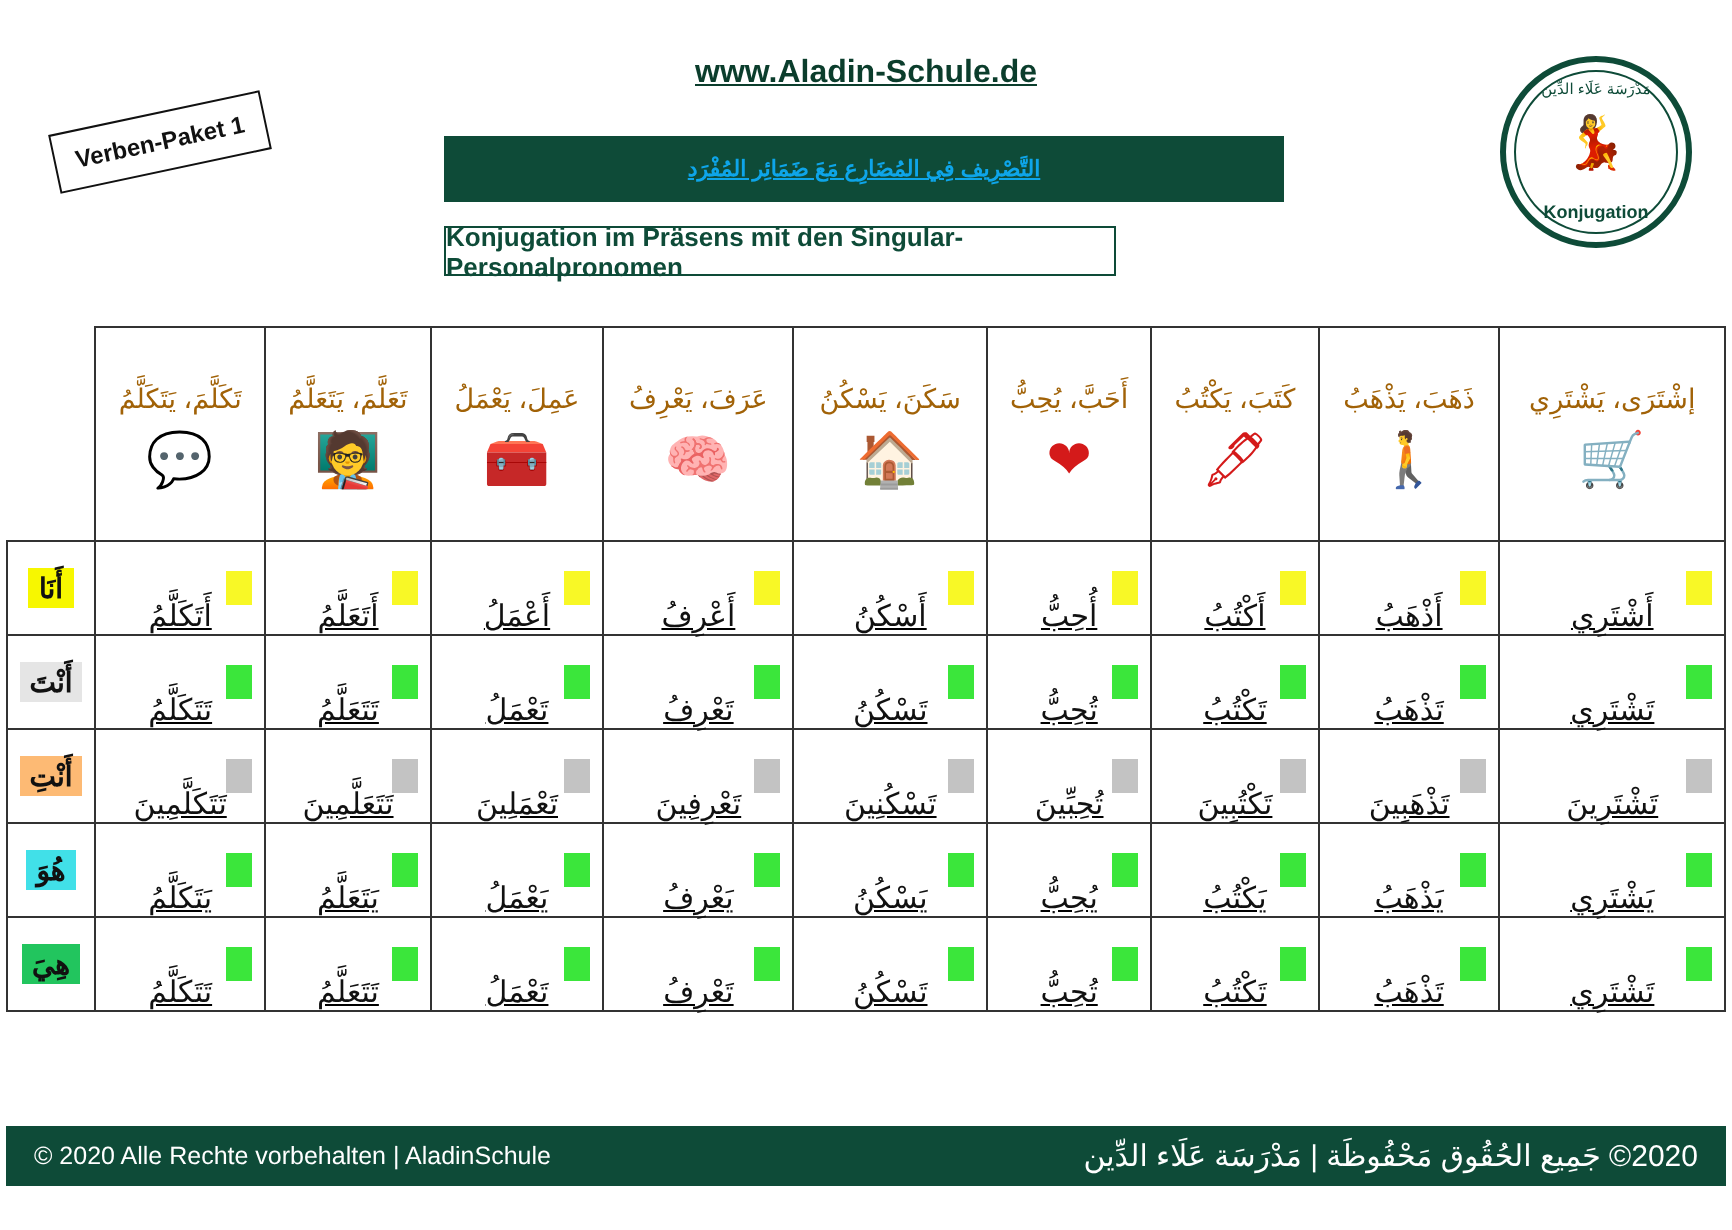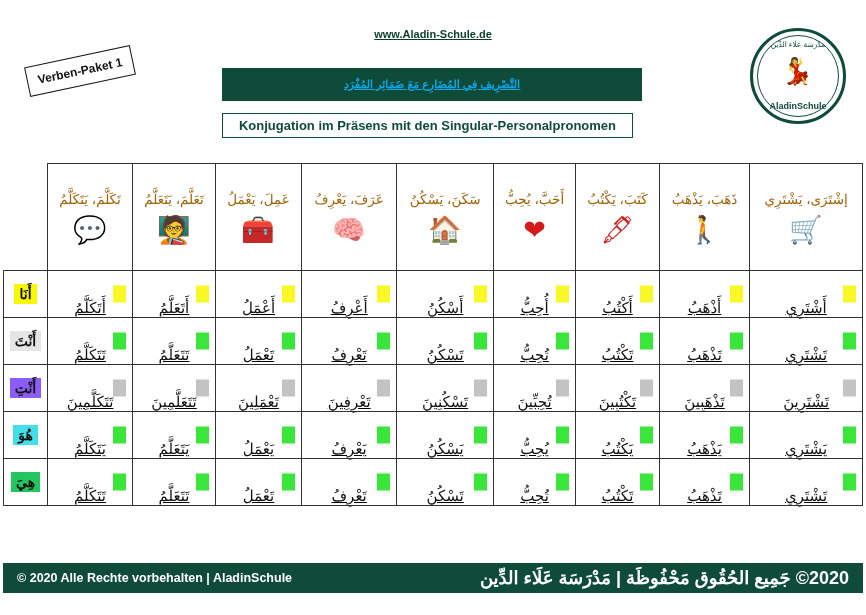--- a/index.html
+++ b/index.html
@@ -18,41 +18,41 @@
   
   .header {
     position: absolute;
     top: 18px; left: 0; width: 866px; height: 130px;
   }
   .website {
     position: absolute;
     top: 10px; left: 0; width: 866px;
     text-align: center;
     color: #0b3d2c;
-    font-size: 11px;
+    font-size: 16px;
     font-weight: bold;
     text-decoration: underline;
   }
   .title-ar {
     position: absolute;
     top: 50px; left: 222px;
     width: 420px; height: 33px;
     background: #0e4b38;
     color: #0ea5e9;
     font-size: 11px;
     font-weight: bold;
     direction: rtl;
     display: flex; align-items: center; justify-content: center;
     letter-spacing: 0.4px;
     text-decoration: underline;
   }
   .title-de {
     position: absolute;
     top: 95px; left: 222px;
-    width: 411px; height: 25px;
+    width: 336px; height: 25px;
     border: 1.5px solid #0e4b38;
     color: #0e4b38;
     font-size: 13px;
     font-weight: bold;
     display: flex; align-items: center; justify-content: center;
   }
 
   
   .badge {
     position: absolute;
@@ -164,37 +164,37 @@
     font-weight: bold;
     direction: rtl;
     color: #111;
   }
   .pron-inner {
     display: inline-block;
     padding: 2px 5px;
   }
   .p-yellow { background: #f7f700; }
   .p-green  { background: #e5e5e5; }
-  .p-grey   { background: #8b5cf6; }
+  .p-grey   { background: #fdba74; }
   .p-cyan   { background: #41e0e8; }
   .p-pink   { background: #22c55e; }
 
   
   .footer {
     position: absolute;
     bottom: 22px; left: 3px;
     width: 860px; height: 30px;
     background: #0e4b38;
     color: #ffffff;
     display: flex; align-items: center; justify-content: space-between;
     padding: 0 14px;
     font-size: 12.5px;
-    font-weight: bold;
-  }
-  .footer .ar { direction: rtl; font-size: 18px; }
+    font-weight: normal;
+  }
+  .footer .ar { direction: rtl; font-size: 15px; }
 </style>
 </head>
 <body>
 
 <div class="page">
 
   <div class="header">
 
     <div class="badge">
       <span>Verben-Paket 1</span>
@@ -203,21 +203,21 @@
     <div class="website">www.Aladin-Schule.de</div>
 
     <div class="title-ar">التَّصْرِيف فِي المُضَارِع مَعَ ضَمَائِر المُفْرَد</div>
     <div class="title-de">Konjugation im Präsens mit den Singular-Personalpronomen</div>
 
     <div class="logo">
       <div class="ring"></div>
       <div class="ring2"></div>
       <div class="arabic-top">مَدْرَسَة عَلَاء الدِّين</div>
       <div class="figure">💃</div>
-      <div class="name">AladinSchule</div>
+      <div class="name">Konjugation</div>
     </div>
   </div>
 
   <table class="tbl">
     <tbody>
       <tr class="hrow">
         <td>
           <div class="hverb">إشْتَرَى، يَشْتَرِي</div>
           <div class="hicon">🛒</div>
         </td>

